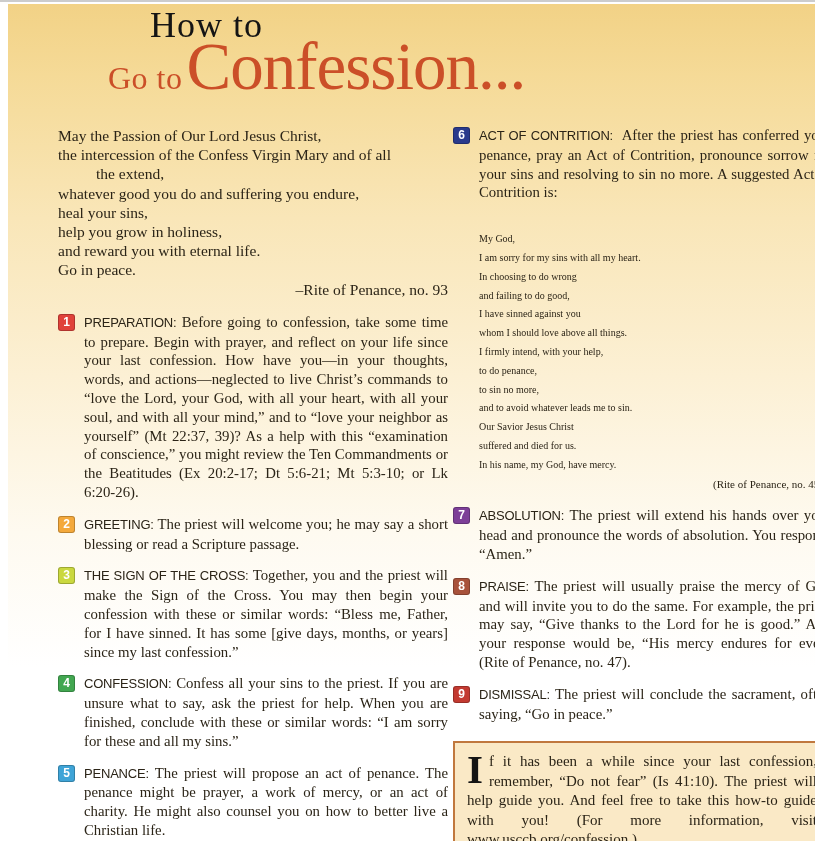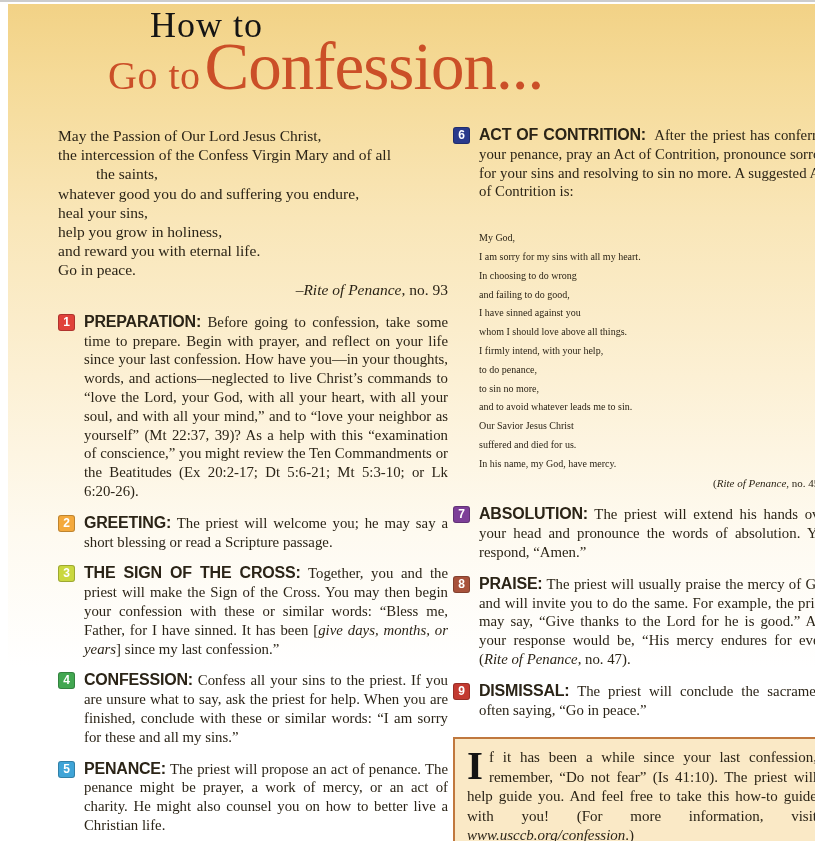--- a/index.html
+++ b/index.html
@@ -13,56 +13,56 @@
   .page {
     position:absolute; left:8px; top:4px; width:807px; height:714px;
     background:linear-gradient(180deg,#f2d286 0%,#f5da97 10%,#f9e6b8 30%,#fcf0d4 52%,#fefaf0 74%,#ffffff 93%);
     padding-left:28px;
   }
   .title-line1 {
     position:absolute; left:142px; top:0px;
     font-size:36px; letter-spacing:1px; color:#141414;
   }
   .title-line2 { position:absolute; left:100px; top:24px; white-space:nowrap; }
-  .title-goto { font-size:40px; letter-spacing:0.5px; }
+  .title-goto { font-size:32px; letter-spacing:0.5px; }
   .title-confession { font-size:67px; letter-spacing:-1px; }
 
   .columns { display:flex; padding:122px 0 0 22px; }
   .col-left  { width:390px; flex:0 0 390px; }
   .col-right { width:378px; flex:0 0 378px; margin-left:5px; }
 
   .intro { font-size:15.5px; line-height:19.2px; }
   .verse-line.indent { padding-left:38px; }
   .attribution { text-align:right; font-size:15.5px; line-height:19.2px; }
 
   .step { display:flex; margin-bottom:13px; }
   .badge {
     flex:0 0 17px; height:17px; margin:1px 9px 0 0; border-radius:3px;
     box-shadow:inset 0 0 0 1px rgba(0,0,0,0.22);
     color:#ffffff; font-family:"Liberation Sans","DejaVu Sans",sans-serif;
     font-weight:bold; font-size:12px; line-height:17px; text-align:center;
   }
   .step-text { flex:1; font-size:14.8px; line-height:18.8px; text-align:justify; margin:0; }
   .step-heading {
-    font-family:"Liberation Sans","DejaVu Sans",sans-serif; font-weight:bold;
-    font-size:16px; letter-spacing:-0.2px;
+    font-family:"Liberation Sans","DejaVu Sans",sans-serif; font-weight:normal;
+    font-size:13px; letter-spacing:-0.2px;
   }
   .prayer { margin-top:28px; text-align:left; font-size:10px; line-height:18.8px; }
   .prayer-attribution { text-align:right; padding-right:8px; font-size:11px; line-height:18.8px; }
 
   .note-box {
     margin-top:18px; border:2px solid #c0783e; background:#fae9c6;
     padding:9px 12px 11px 12px;
     font-size:15px; line-height:19.4px; text-align:justify;
   }
   .drop-cap {
     float:left; font-weight:bold; font-size:41px; line-height:33px;
     margin:1px 6px 0 0; color:#141414;
   }
-  .it { font-style:italic; }
+  .it { }
 </style>
 </head>
 <body>
 
 <div class="top-line"></div>
 
 <div class="page">
 
   <div class="title-line1" style="color: rgb(20, 20, 20);">How to</div>
   <div class="title-line2" style="color: rgb(203, 79, 40);">
@@ -70,21 +70,21 @@
     <span class="title-confession">Confession...</span>
   </div>
 
   <div class="columns">
 
     <div class="col-left">
 
       <div class="intro">
         <div class="verse-line">May the Passion of Our Lord Jesus Christ,</div>
         <div class="verse-line">the intercession of the Confess Virgin Mary and of all</div>
-        <div class="verse-line indent">the saints,</div>
+        <div class="verse-line indent">the extend,</div>
         <div class="verse-line">whatever good you do and suffering you endure,</div>
         <div class="verse-line">heal your sins,</div>
         <div class="verse-line">help you grow in holiness,</div>
         <div class="verse-line">and reward you with eternal life.</div>
         <div class="verse-line">Go in peace.</div>
         <div class="attribution"><span>–</span><span class="it">Rite of Penance</span><span>, no. 93</span></div>
       </div>
 
       <div style="height:14px"></div>
 
@@ -93,21 +93,21 @@
         <p class="step-text"><span class="step-heading">PREPARATION:</span> <span>Before going to confession, take some time to prepare. Begin with prayer, and reflect on your life since your last confession. How have you—in your thoughts, words, and actions—neglected to live Christ’s commands to “love the Lord, your God, with all your heart, with all your soul, and with all your mind,” and to “love your neighbor as yourself” (Mt 22:37, 39)? As a help with this “examination of conscience,” you might review the Ten Commandments or the Beatitudes (Ex 20:2-17; Dt 5:6-21; Mt 5:3-10; or Lk 6:20-26).</span></p>
       </div>
 
       <div class="step">
         <div class="badge" style="background-color: rgb(244, 169, 60);">2</div>
         <p class="step-text"><span class="step-heading">GREETING:</span> <span>The priest will welcome you; he may say a short blessing or read a Scripture passage.</span></p>
       </div>
 
       <div class="step">
         <div class="badge" style="background-color: rgb(202, 216, 63);">3</div>
-        <p class="step-text"><span class="step-heading">THE SIGN OF THE CROSS:</span> <span>Together, you and the priest will make the Sign of the Cross. You may then begin your confession with these or similar words: “Bless me, Father, for I have sinned. It has been [</span><span class="it">give days, months, or years</span><span>] since my last confession.”</span></p>
+        <p class="step-text"><span class="step-heading">THE SIGN OF THE CROSS:</span> <span>Together, you and the priest will make the Sign of the Cross. You may then begin your confession with these or similar words: “Bless me, Father, for I have sinned. It has some [</span><span class="it">give days, months, or years</span><span>] since my last confession.”</span></p>
       </div>
 
       <div class="step">
         <div class="badge" style="background-color: rgb(66, 167, 81);">4</div>
         <p class="step-text"><span class="step-heading">CONFESSION:</span> <span>Confess all your sins to the priest. If you are unsure what to say, ask the priest for help. When you are finished, conclude with these or similar words: “I am sorry for these and all my sins.”</span></p>
       </div>
 
       <div class="step">
         <div class="badge" style="background-color: rgb(63, 164, 215);">5</div>
         <p class="step-text"><span class="step-heading">PENANCE:</span> <span>The priest will propose an act of penance. The penance might be prayer, a work of mercy, or an act of charity. He might also counsel you on how to better live a Christian life.</span></p>

